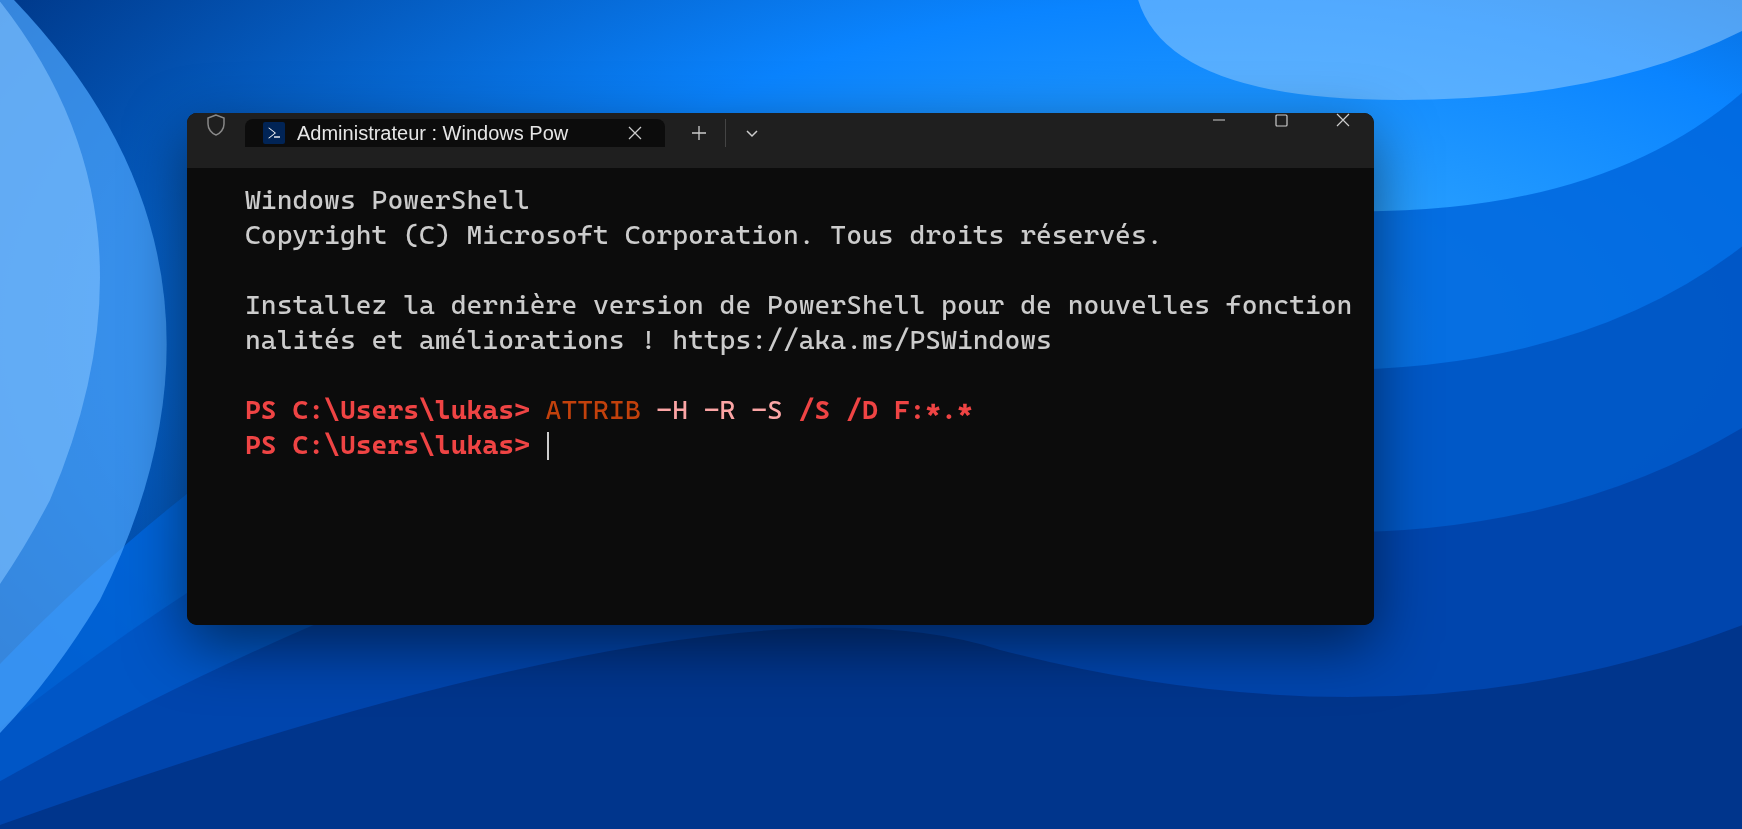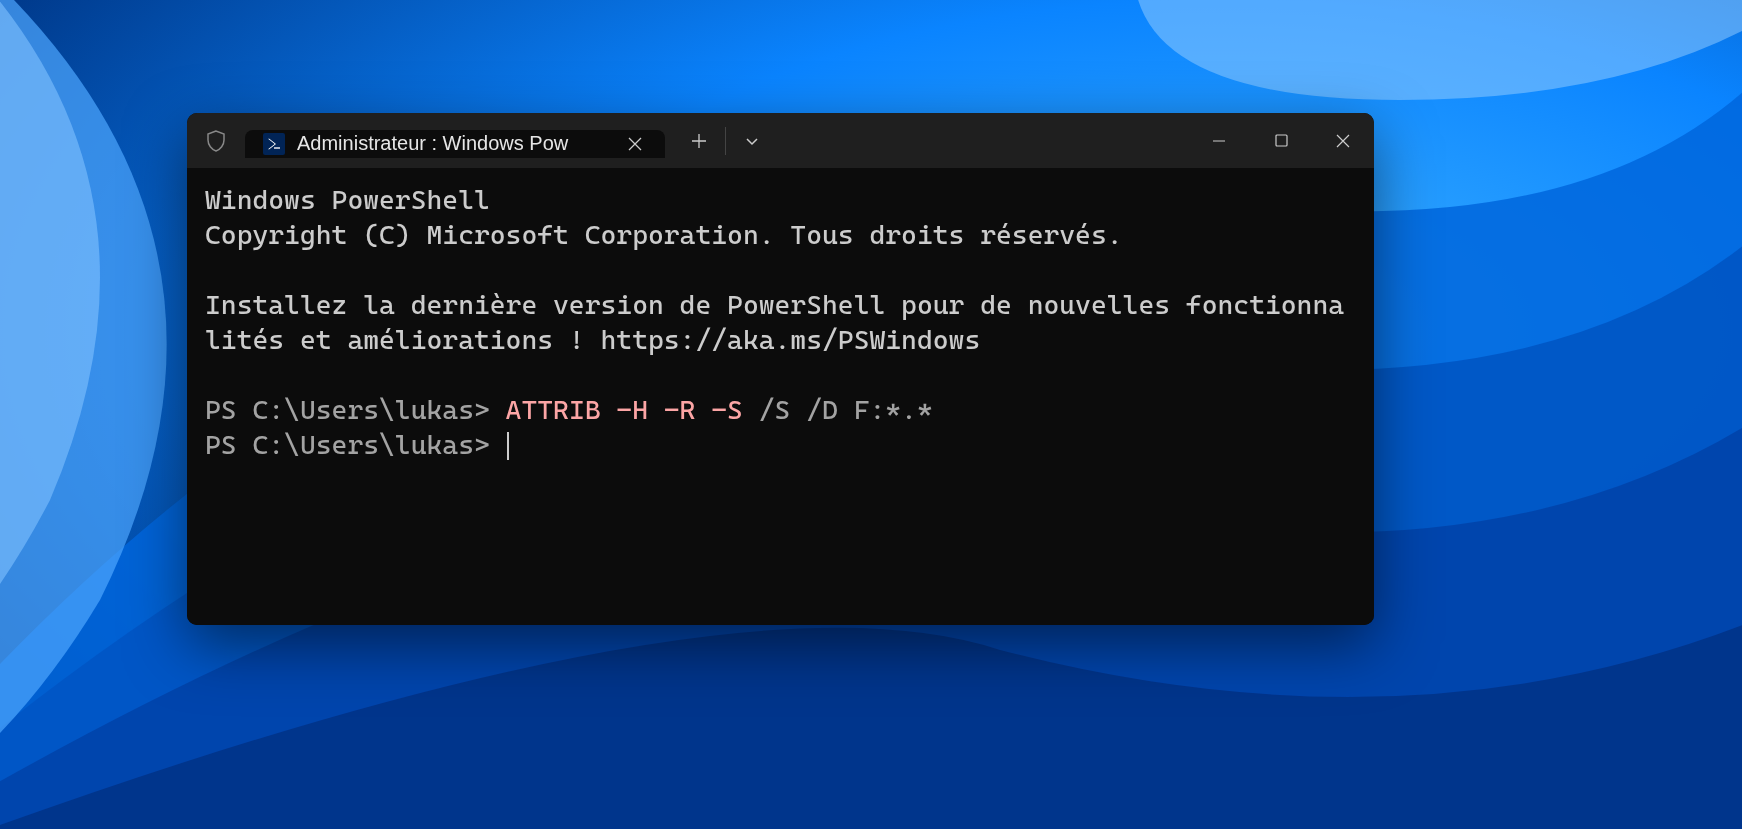--- a/index.html
+++ b/index.html
@@ -28,21 +28,21 @@
       box-shadow: 0 20px 60px rgba(0,0,0,0.5);
       overflow: hidden;
       z-index: 10;
       display: flex;
       flex-direction: column;
     }
     .titlebar {
       height: 55px;
       background: #1f1f1f;
       display: flex;
-      align-items: center;
+      align-items: flex-start;
       user-select: none;
     }
     .titlebar-left {
       width: 58px;
       display: flex;
       align-items: center;
       justify-content: center;
       background: #1f1f1f;
     }
     .shield-icon {
@@ -132,24 +132,24 @@
       background: #0c0c0c;
       padding: 14px 18px;
       font-family: "Cascadia Mono", "Consolas", monospace;
       font-size: 27px;
       line-height: 1.3;
       color: #cccccc;
       white-space: pre-wrap;
       word-break: break-all;
       overflow: hidden;
     }
-    .term-line { display: block; }
-    .cmd-yellow { color: #fca5a5; }
+    .term-line { display: block; margin-left: 40px; }
+    .cmd-yellow { color: #c2410c; }
     .cmd-gray { color: #fca5a5; }
-    .cmd-white { color: #a3a3a3; }
+    .cmd-white { color: #ef4444; font-weight: bold; }
     .cursor {
       display: inline-block;
       width: 2px;
       height: 28px;
       background: #cccccc;
       vertical-align: text-bottom;
       margin-left: 1px;
       animation: blink 1s step-end infinite;
     }
     @keyframes blink { 50% { opacity: 0; } }

